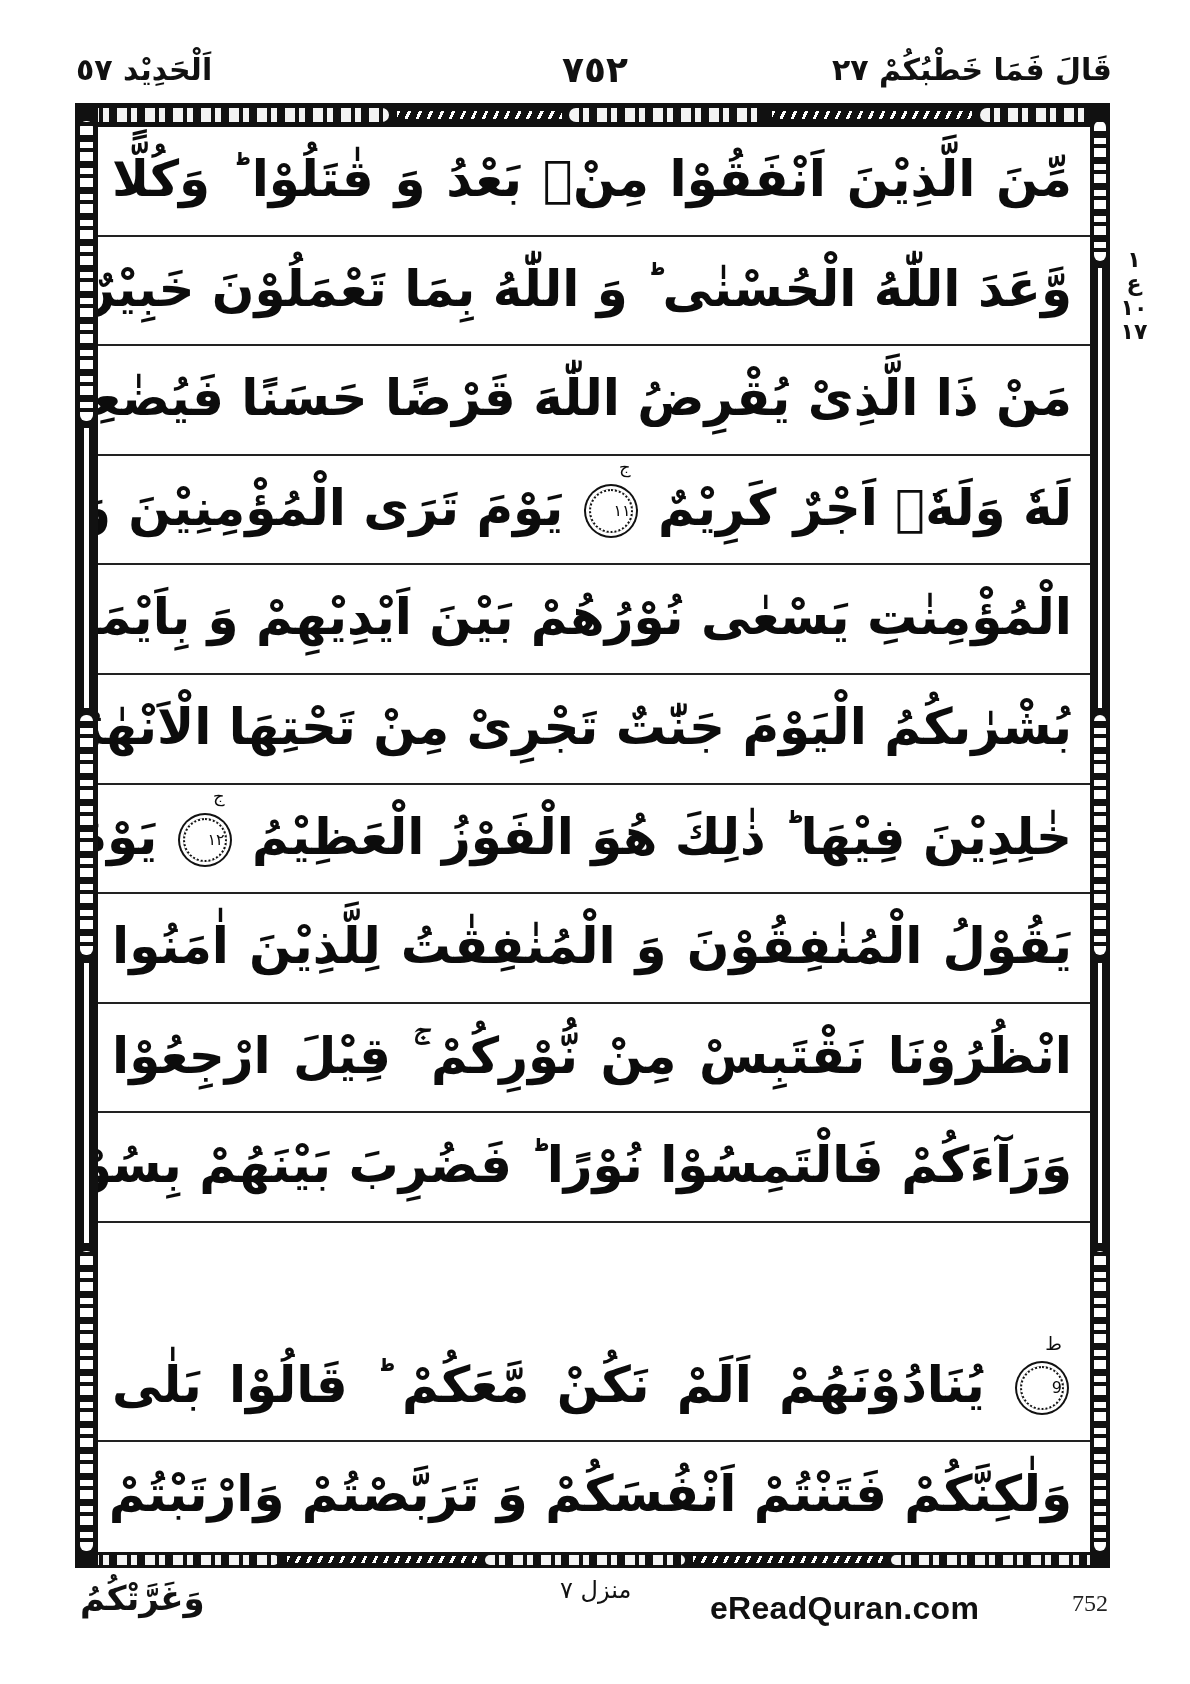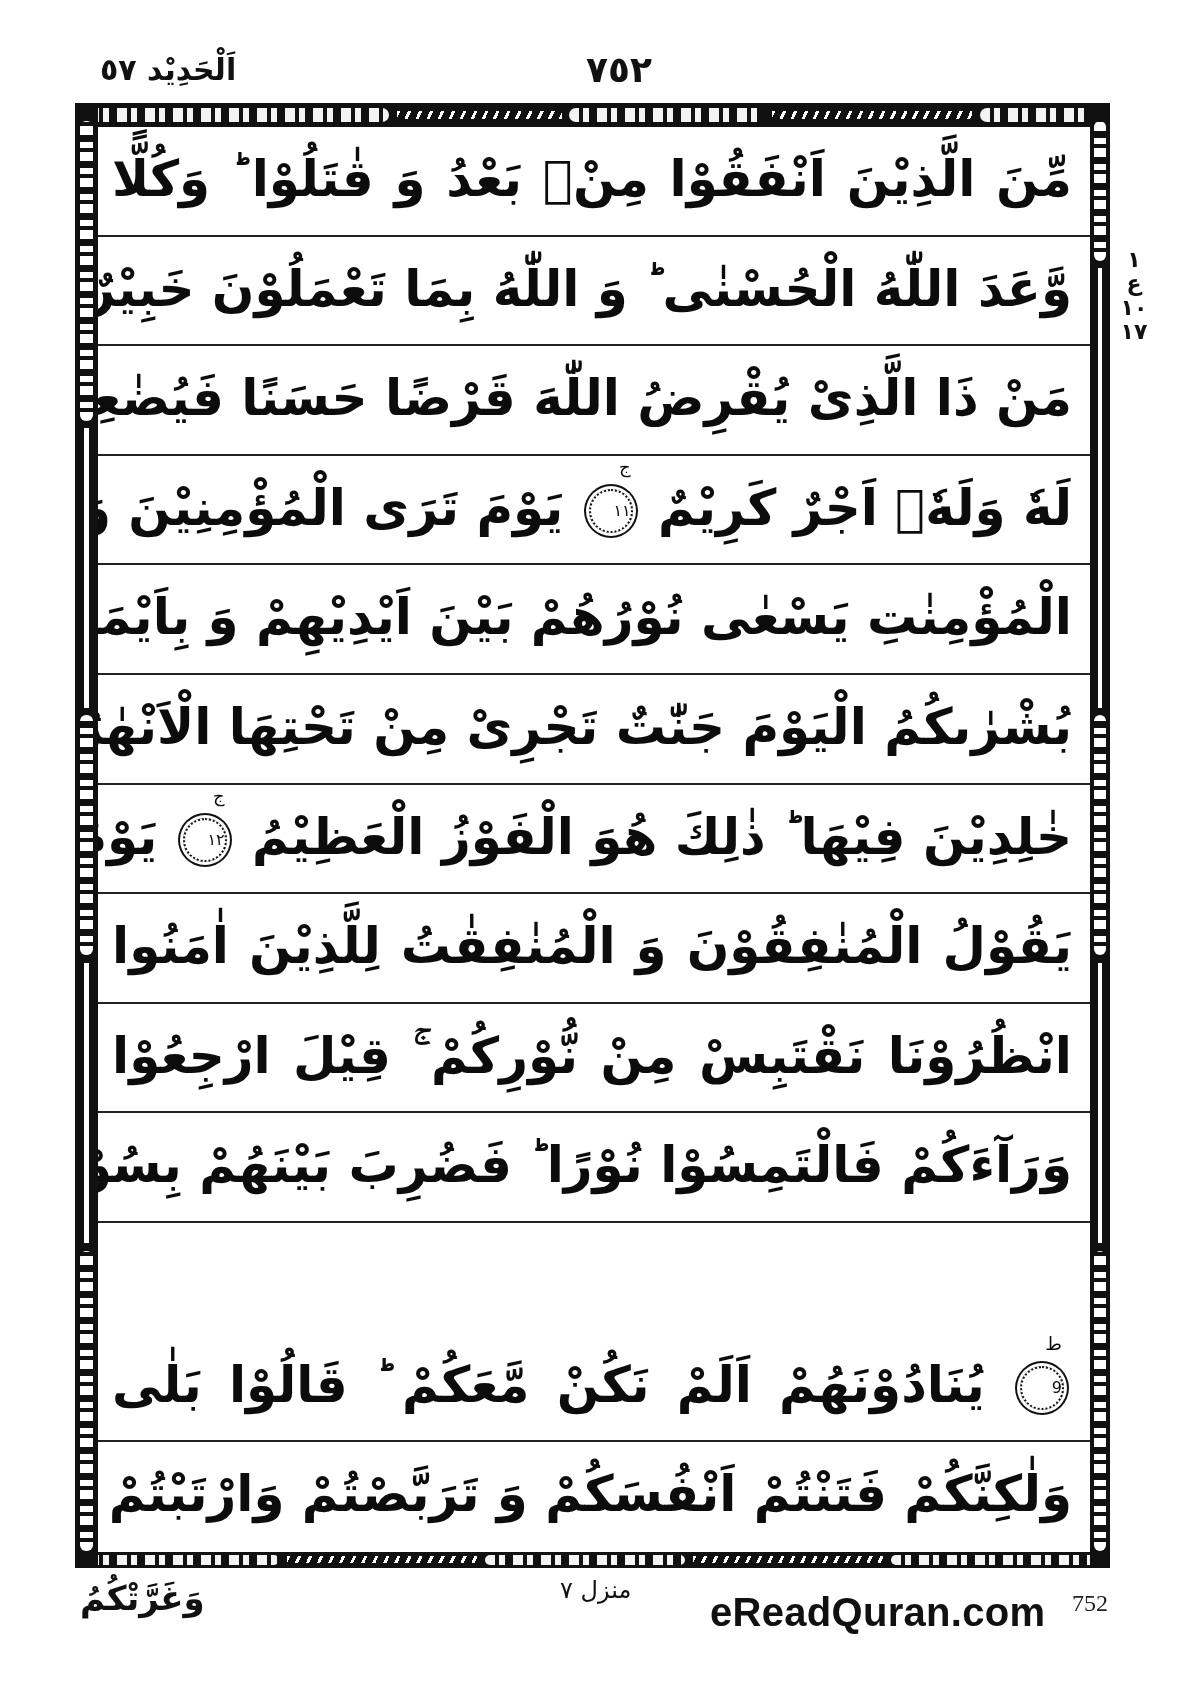--- a/index.html
+++ b/index.html
@@ -1,19 +1,19 @@
 <!DOCTYPE html>
 <html><head>
 <meta charset="utf-8">
 <style>
   html, body { margin:0; padding:0; background:#ffffff; }
   body { width:1190px; height:1684px; position:relative; overflow:hidden; font-family:"DejaVu Sans", sans-serif; color:#111; }
 
   .header { position:absolute; left:70px; right:70px; top:44px; height:52px; }
-  .hdr { position:absolute; top:0; font-size:30px; font-weight:bold; direction:rtl; line-height:52px; white-space:nowrap; color:#111;margin-left:24px; }
+  .hdr { position:absolute; top:0; font-size:30px; font-weight:bold; direction:rtl; line-height:52px; white-space:nowrap; color:#111; }
   .hdr-right { right:8px; }
   .hdr-center { left:50%; transform:translateX(-50%); font-size:36px; }
   .hdr-left { left:6px; }
 
   .frame { position:absolute; left:75px; top:103px; width:1035px; height:1465px; background:#111; }
   .band { position:absolute; background:#111; overflow:hidden; }
   .band-top { left:0; right:0; top:0; height:24px; }
   .band-bottom { left:0; right:0; bottom:0; height:16px; }
   .band-left { left:0; top:0; bottom:0; width:23px; }
   .band-right { right:0; top:0; bottom:0; width:20px; }
@@ -39,27 +39,28 @@
 
   .ayah { display:inline-block; width:40px; height:40px; border-radius:50%; border:2px dotted #111; box-shadow:0 0 0 3px #fff, 0 0 0 5px #111;
           font-size:16px; line-height:40px; text-align:center; vertical-align:middle; margin:0 8px; position:relative; font-weight:normal; direction:rtl; }
   .ayah .sign { position:absolute; top:-34px; left:0; right:0; text-align:center; font-size:18px; line-height:20px; }
 
   .margin-note { position:absolute; left:1114px; top:248px; width:40px; direction:rtl; text-align:center; font-size:22px; font-weight:bold; line-height:22px; }
   .margin-note div { line-height:24px; }
 
   .footer-catch { position:absolute; left:80px; top:1578px; font-size:34px; font-weight:bold; direction:rtl; white-space:nowrap; }
   .footer-manzil { position:absolute; left:560px; top:1576px; font-size:24px; direction:rtl; white-space:nowrap;text-align:center; }
-  .footer-site { position:absolute; left:710px; top:1590px; font-family:"Liberation Sans", sans-serif; font-size:40px; font-weight:bold; color:#111; letter-spacing:0.3px; }
+  .footer-site { position:absolute; left:710px; top:1590px; font-family:"Liberation Sans", sans-serif; font-size:32px; font-weight:bold; color:#111; letter-spacing:0.3px; }
   .footer-page { position:absolute; left:1072px; top:1590px; font-family:"Liberation Serif", serif; font-size:24px; color:#222; }
 </style>
 </head>
 <body>
 
 <div class="header">
+  <div class="hdr hdr-right">قَالَ فَمَا خَطْبُكُمْ ٢٧</div>
   <div class="hdr hdr-center">٧٥٢</div>
   <div class="hdr hdr-left">اَلْحَدِيْد ٥٧</div>
 </div>
 
 <div class="frame">
   <div class="band band-top">
     <div class="orn-h" style="left:14px;width:300px"></div>
     <div class="hatch-h" style="left:322px;width:165px"></div>
     <div class="orn-h" style="left:494px;width:195px"></div>
     <div class="hatch-h" style="left:697px;width:200px"></div>

